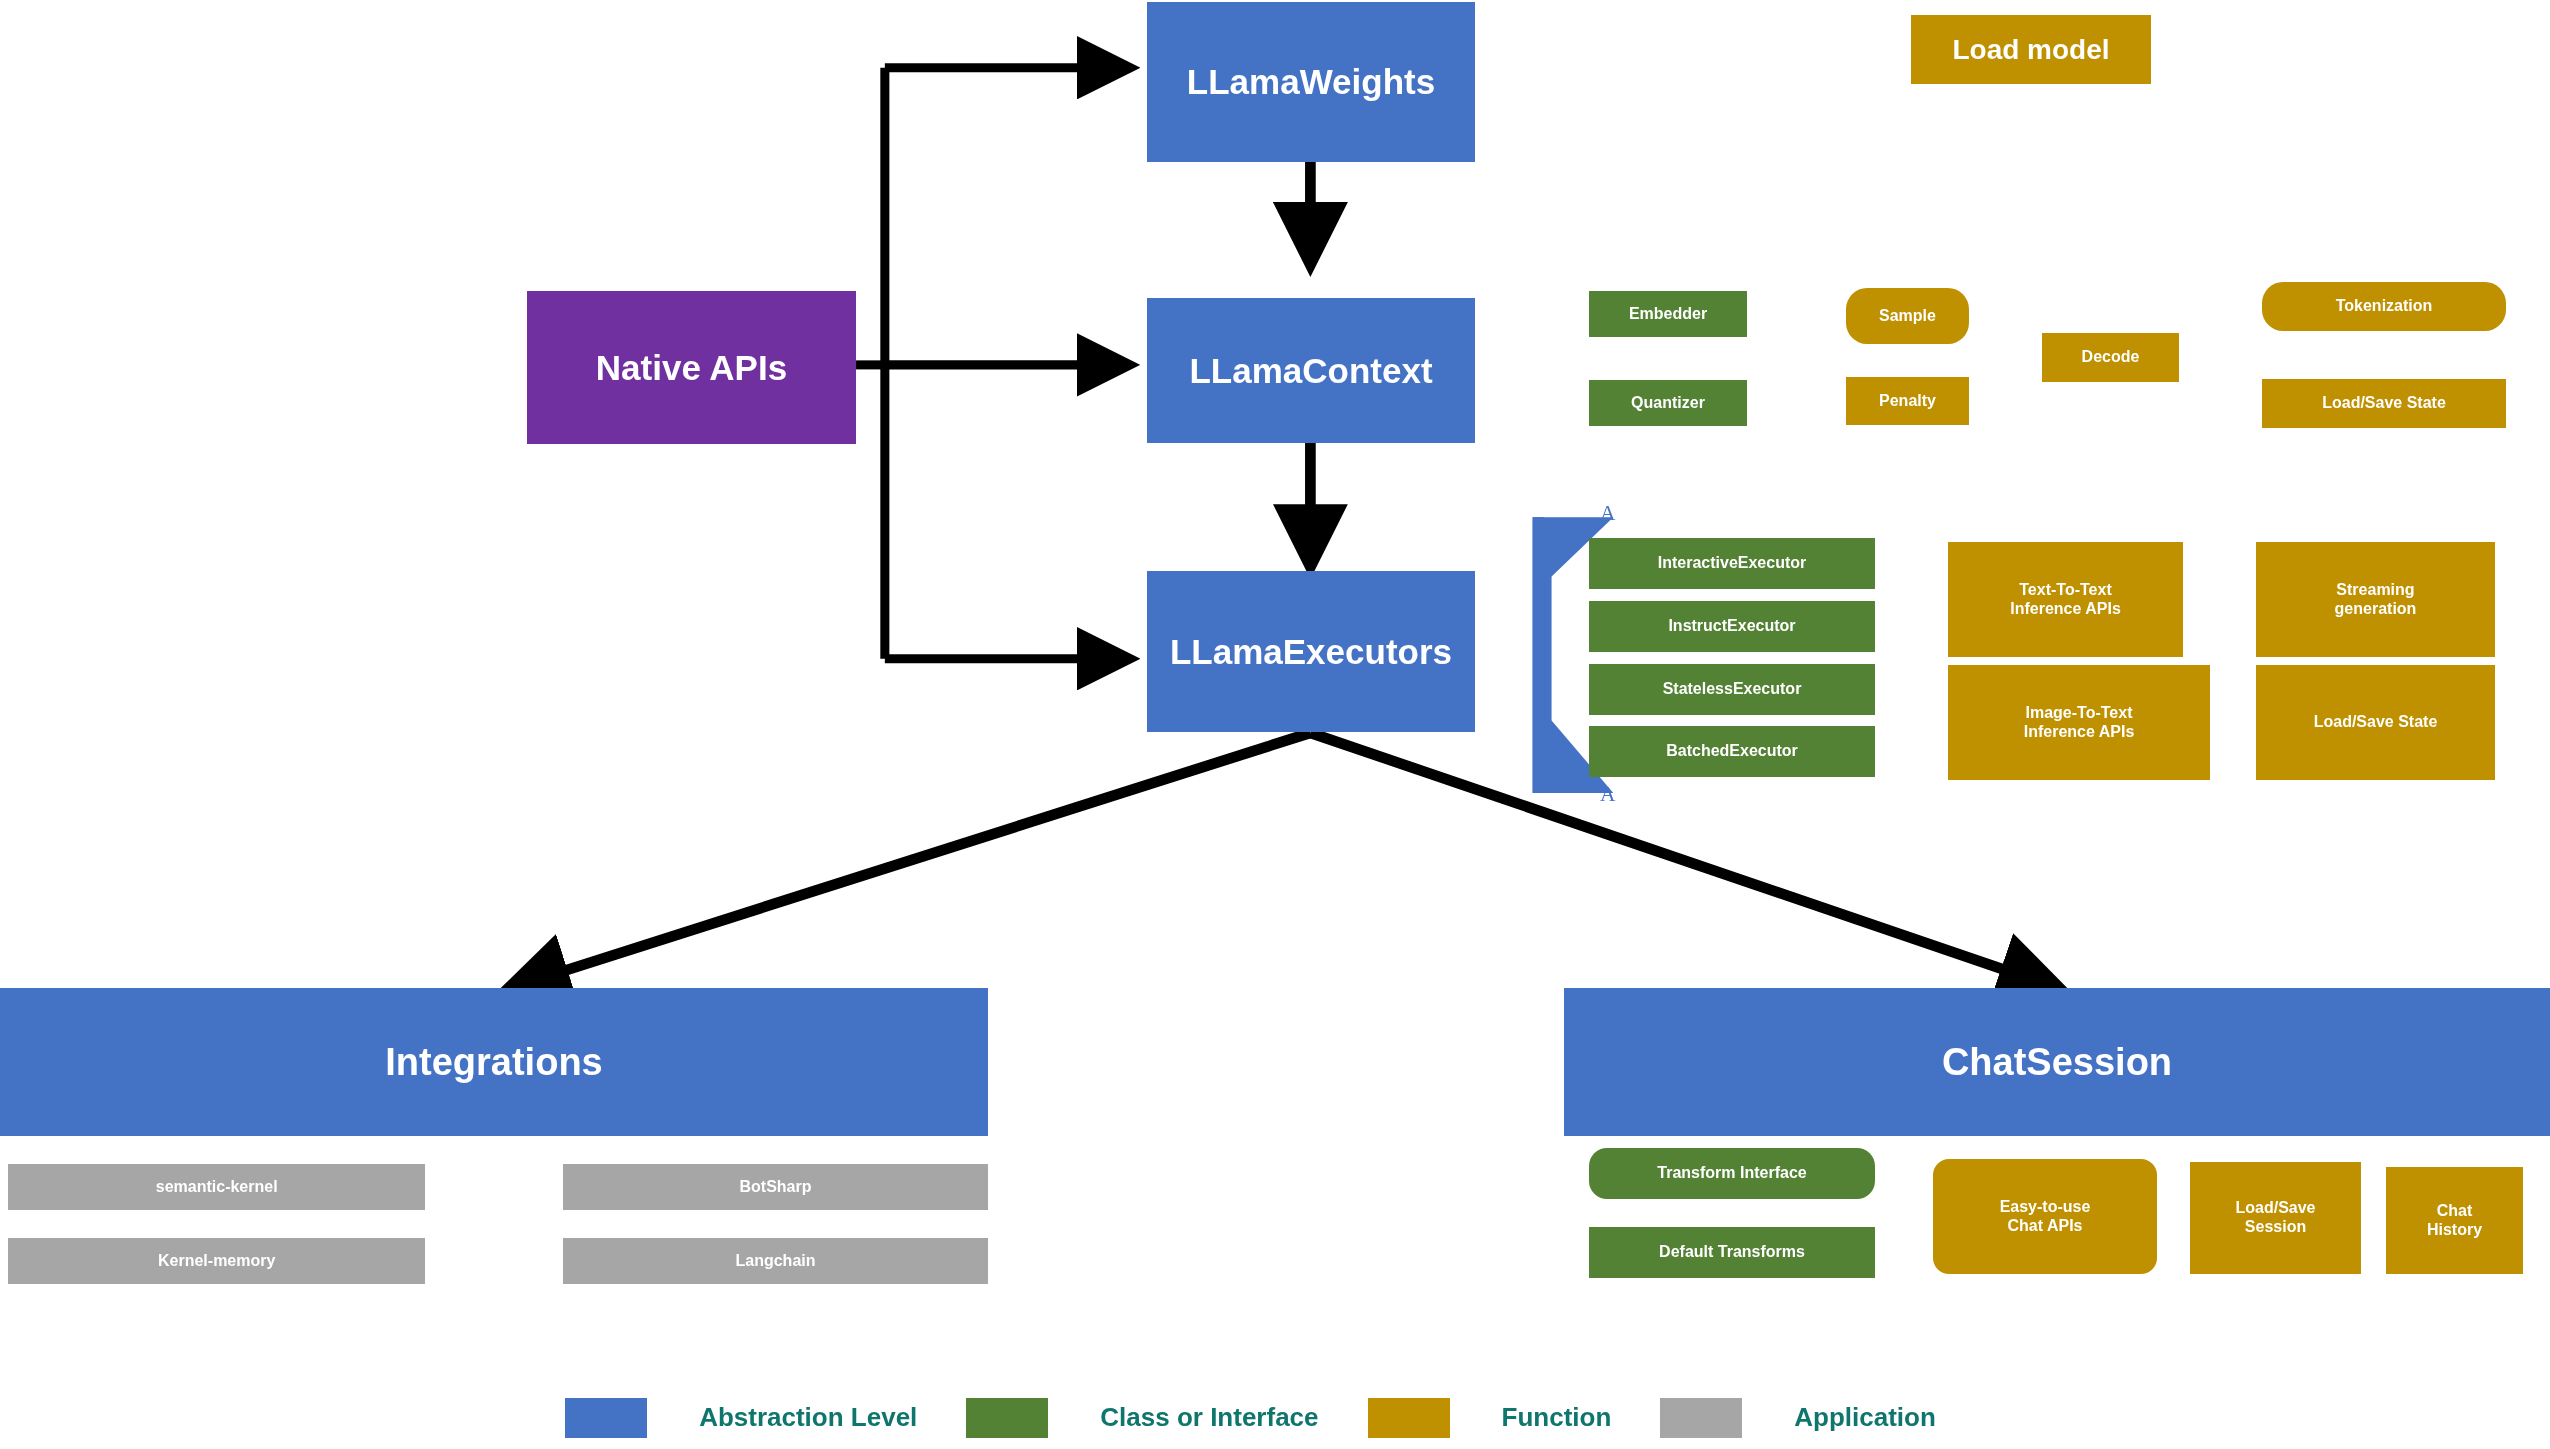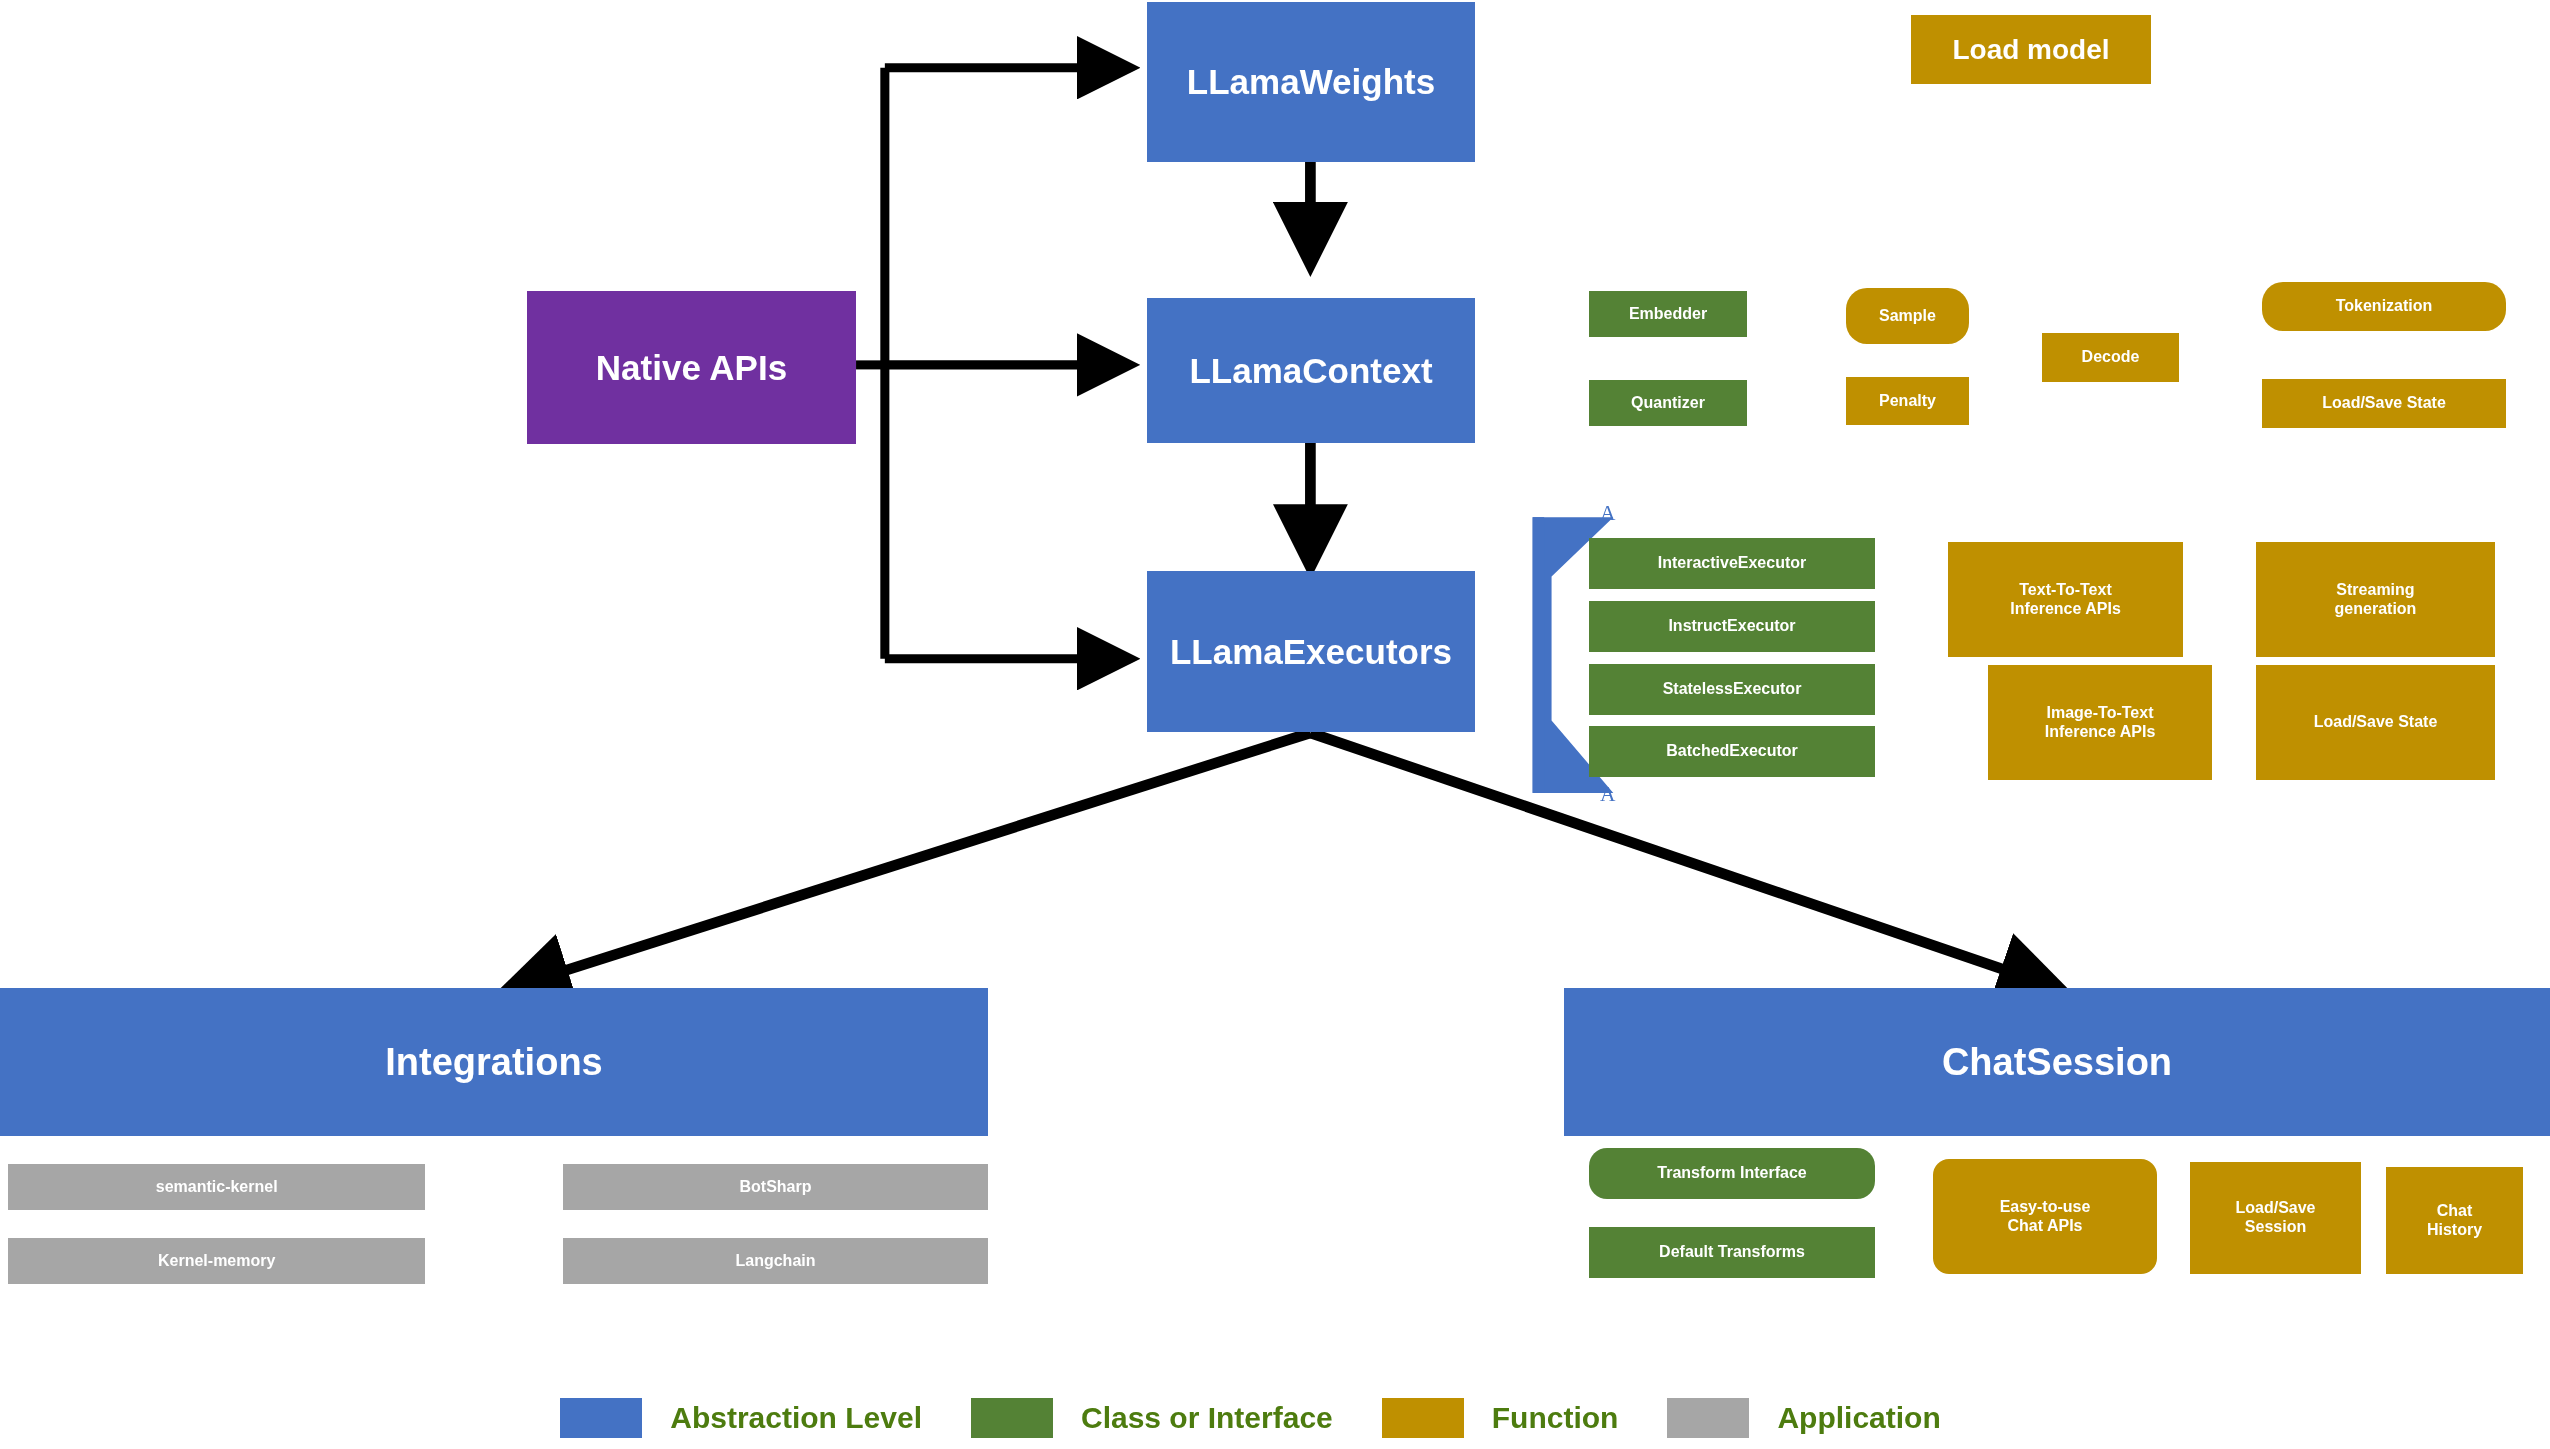--- a/index.html
+++ b/index.html
@@ -63,26 +63,27 @@
   .legend-item {
     display: flex;
     align-items: center;
   }
   .legend-swatch {
     width: 82px;
     height: 40px;
     flex: 0 0 auto;
   }
   .legend-label {
-    font-size: 30px;
+    font-size: 26px;
     font-weight: bold;
-    color: #4d7c0f;
+    color: #0f766e;
     padding-left: 28px;
     padding-right: 49px;
     white-space: nowrap;
+    margin-left: 24px;
   }
   .brace-letter {
     position: absolute;
     color: #4472C4;
     font-size: 21.4px;
     font-family: "Liberation Serif", serif;
   }
 </style>
 </head>
 <body>
@@ -139,21 +140,21 @@
   <div class="node fn t-md" style="left:2262px; top:282px; width:244px; height:49px;border-radius:21px;">Tokenization</div>
   <div class="node fn t-md" style="left:2262px; top:379px; width:244px; height:49px;">Load/Save State</div>
 
   <div class="node cls t-md" style="left:1589px; top:538px; width:286px; height:51px;">InteractiveExecutor</div>
   <div class="node cls t-md" style="left:1589px; top:601px; width:286px; height:51px;">InstructExecutor</div>
   <div class="node cls t-md" style="left:1589px; top:664px; width:286px; height:51px;">StatelessExecutor</div>
   <div class="node cls t-md" style="left:1589px; top:726px; width:286px; height:51px;">BatchedExecutor</div>
 
   <div class="node fn t-md" style="left:1948px; top:542px; width:235px; height:115px;">Text-To-Text
 Inference APIs</div>
-  <div class="node fn t-md" style="left:1988px; top:665px; width:224px; height:115px;">Image-To-Text
+  <div class="node fn t-md" style="left:1948px; top:665px; width:262px; height:115px;">Image-To-Text
 Inference APIs</div>
   <div class="node fn t-md" style="left:2256px; top:542px; width:239px; height:115px;">Streaming
 generation</div>
   <div class="node fn t-md" style="left:2256px; top:665px; width:239px; height:115px;">Load/Save State</div>
 
   <div class="node app t-md" style="left:8.2px; top:1164px; width:417px; height:46px;">semantic-kernel</div>
   <div class="node app t-md" style="left:8.2px; top:1238px; width:417px; height:46px;">Kernel-memory</div>
   <div class="node app t-md" style="left:563px; top:1164px; width:425px; height:46px;">BotSharp</div>
   <div class="node app t-md" style="left:563px; top:1238px; width:425px; height:46px;">Langchain</div>
 

